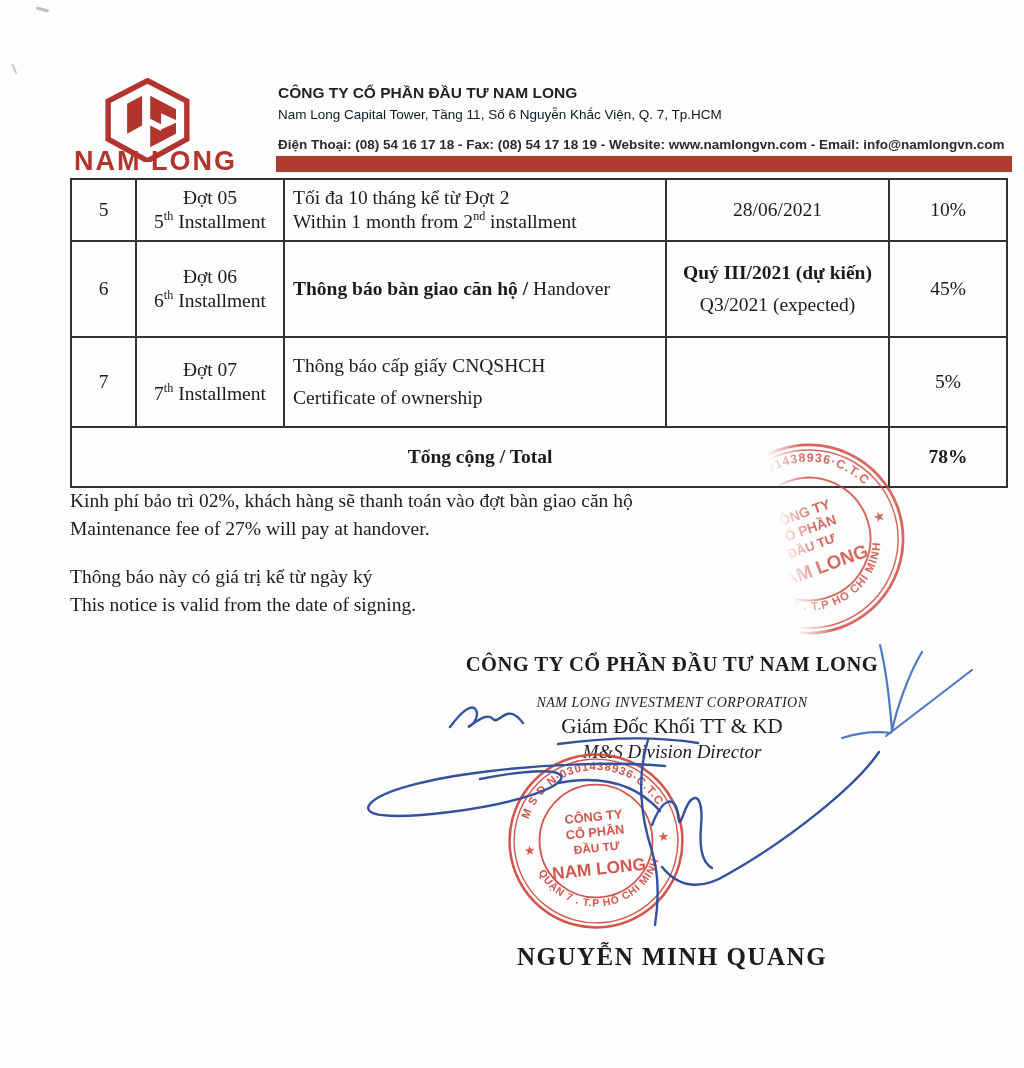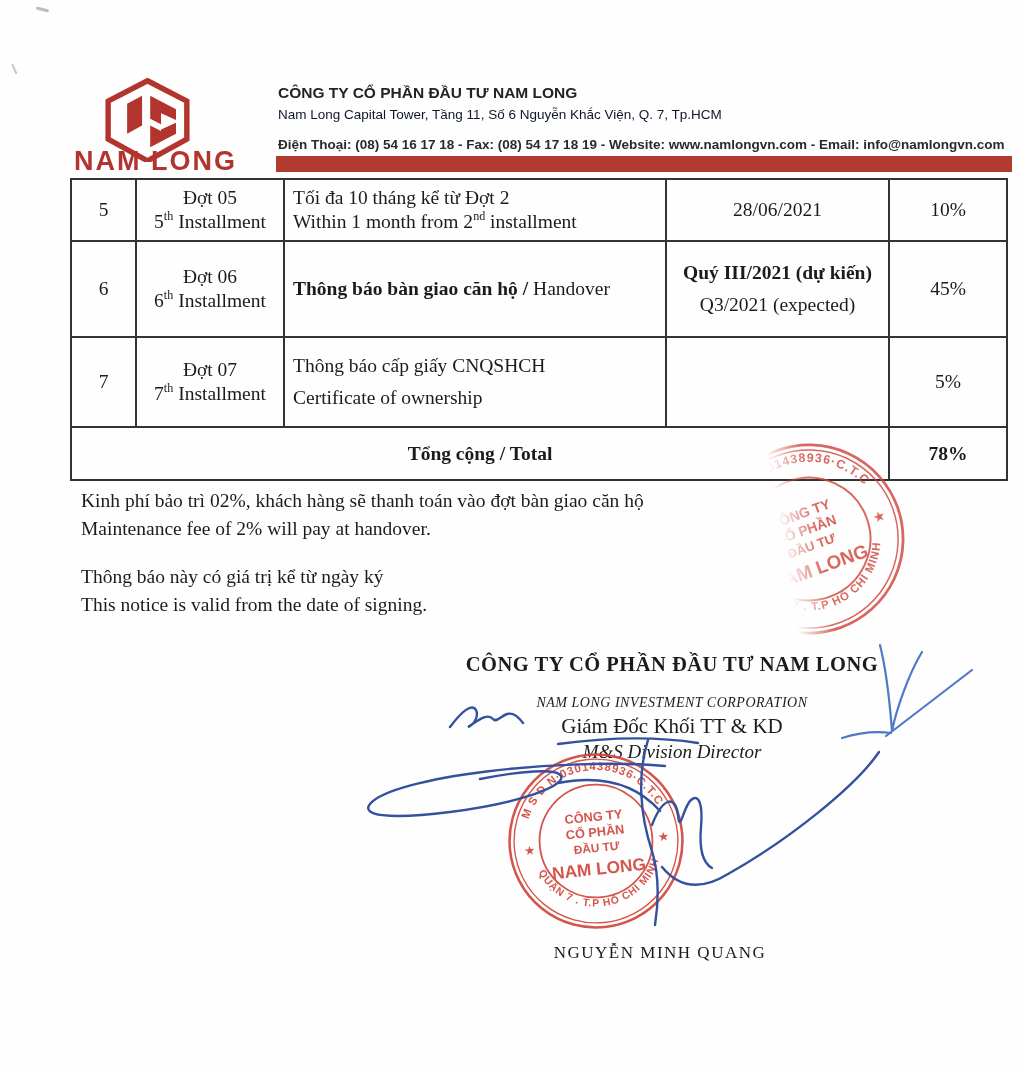--- a/index.html
+++ b/index.html
@@ -27,32 +27,32 @@
     border-collapse:collapse; table-layout:fixed; font-size:19.5px;
   }
   .pay-table td { border:2px solid #333; padding:2px 8px; vertical-align:middle; }
   .tc { text-align:center; }
   .b  { font-weight:bold; }
   .i  { }
   .line2gap { margin-top:10px; }
   sup { font-size:0.62em; }
 
   
-  .note { position:absolute; left:81px; width:740px; font-size:19.5px; line-height:28px; }
+  .note { position:absolute; left:70px; width:740px; font-size:19.5px; line-height:28px; }
   .note-1 { top:487px; }
   .note-2 { top:563px; }
 
   
   .sig-block { position:absolute; left:422px; top:653px; width:500px; text-align:center; }
   .sig-1 { font-size:20.5px; font-weight:bold; letter-spacing:0.5px; }
   .sig-2 { font-size:14px; font-style:italic; margin-top:19px; letter-spacing:0.5px; }
   .sig-3 { font-size:21px; font-weight:normal; margin-top:3px; }
   .sig-4 { font-size:19px; font-style:italic; margin-top:2px; }
-  .signer { position:absolute; left:410px; top:943px; width:500px; text-align:center;
-            font-size:17px; font-weight:normal; letter-spacing:1.5px; }
+  .signer { position:absolute; left:422px; top:943px; width:500px; text-align:center;
+            font-size:25px; font-weight:bold; letter-spacing:1.5px; }
 
   
   .stamp { position:absolute; pointer-events:none; }
   .stamp-main  { left:505px; top:750px; width:182px; height:182px; transform:rotate(-6deg); opacity:.9; }
   .stamp-part  {
     left:710px; top:440px; width:198px; height:198px; transform:rotate(-20deg); opacity:.8;
     -webkit-mask-image:linear-gradient(100deg, transparent 38%, #000 54%);
     mask-image:linear-gradient(100deg, transparent 38%, #000 54%);
   }
   .stamp svg { width:100%; height:100%; }
@@ -137,32 +137,32 @@
           <div class="i"><span>7</span><sup>th</sup><span> Installment</span></div>
         </td>
         <td>
           <div>Thông báo cấp giấy CNQSHCH</div>
           <div class="i line2gap">Certificate of ownership</div>
         </td>
         <td class="tc"></td>
         <td class="tc">5%</td>
       </tr>
 
-      <tr style="height:53px">
+      <tr style="height:60px">
         <td class="tc" colspan="4">
           <span class="b">Tổng cộng</span><span class="b"> / </span><span class="b i">Total</span>
         </td>
         <td class="tc b">78%</td>
       </tr>
     </tbody>
   </table>
 
   <div class="note note-1">
     <div><span>Kinh phí bảo trì 02%, khách hàng sẽ thanh toán vào đợt bàn giao căn </span><span class="i">hộ</span></div>
-    <div class="i">Maintenance fee of 2% will pay at handover.</div>
+    <div class="i">Maintenance fee of 27% will pay at handover.</div>
   </div>
   <div class="note note-2">
     <div>Thông báo này có giá trị kể từ ngày ký</div>
     <div class="i">This notice is valid from the date of signing.</div>
   </div>
 
   <div class="sig-block">
     <div class="sig-1">CÔNG TY CỔ PHẦN ĐẦU TƯ NAM LONG</div>
     <div class="sig-2">NAM LONG INVESTMENT CORPORATION</div>
     <div class="sig-3">Giám Đốc Khối TT &amp; KD</div>

